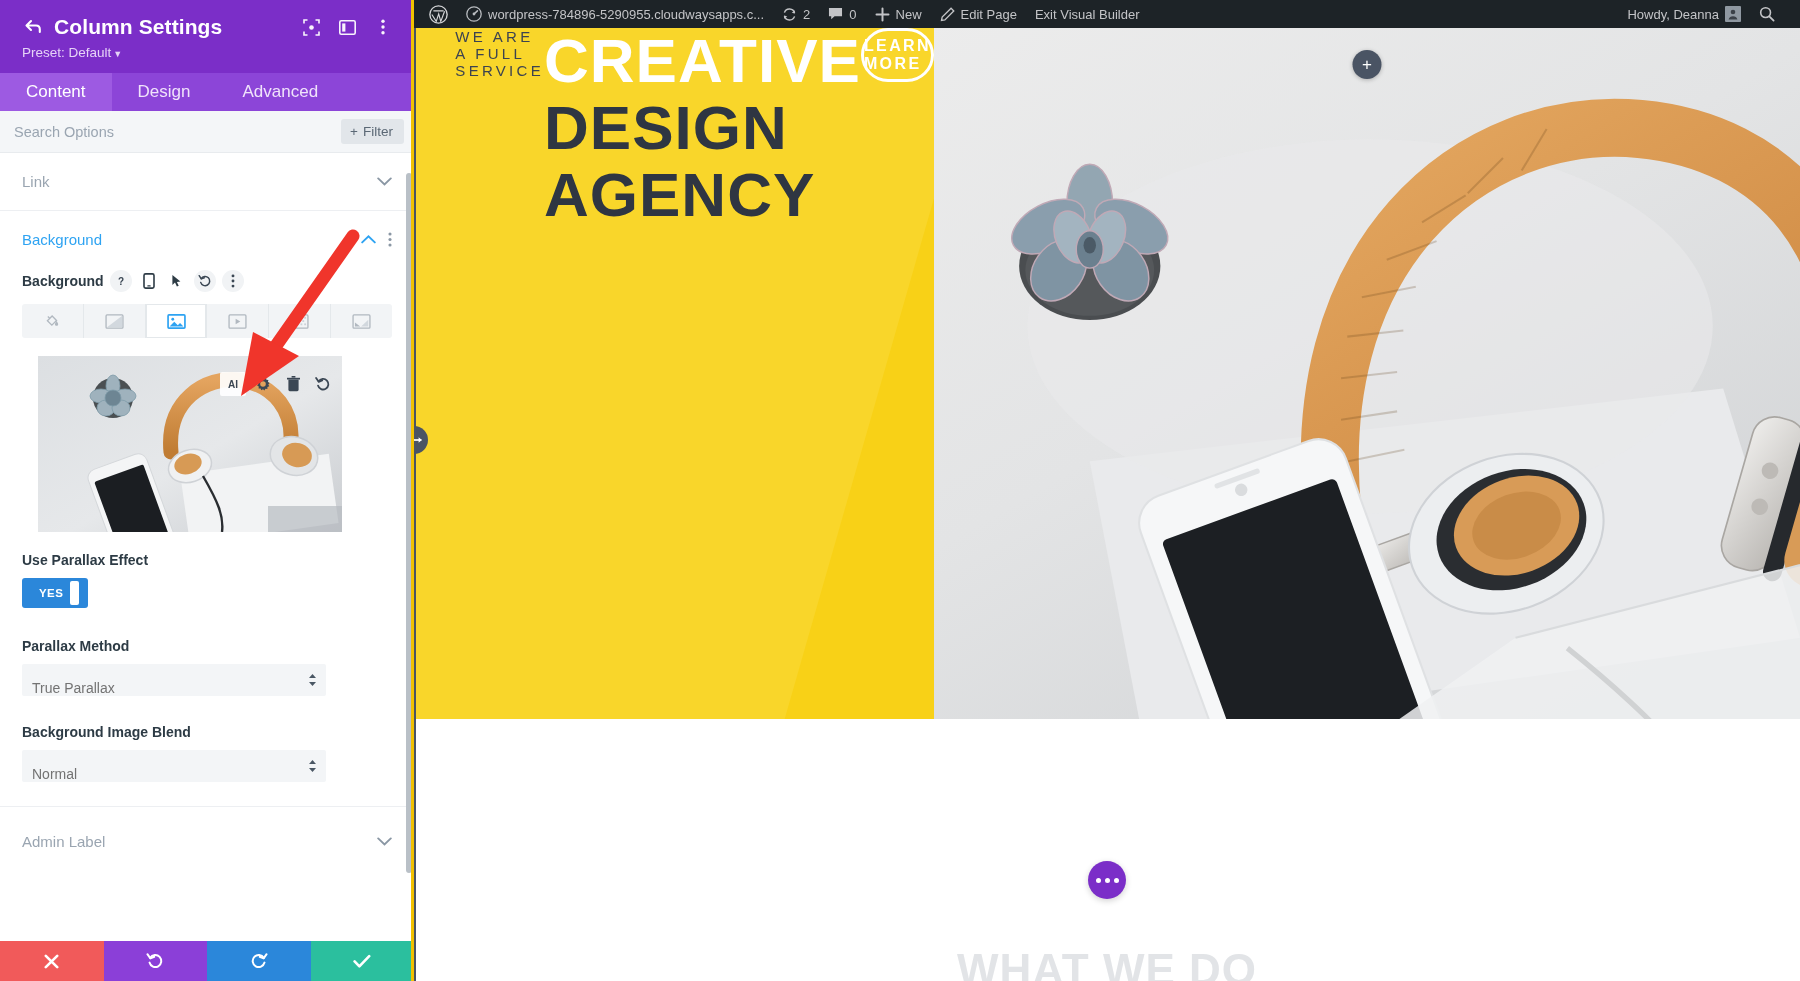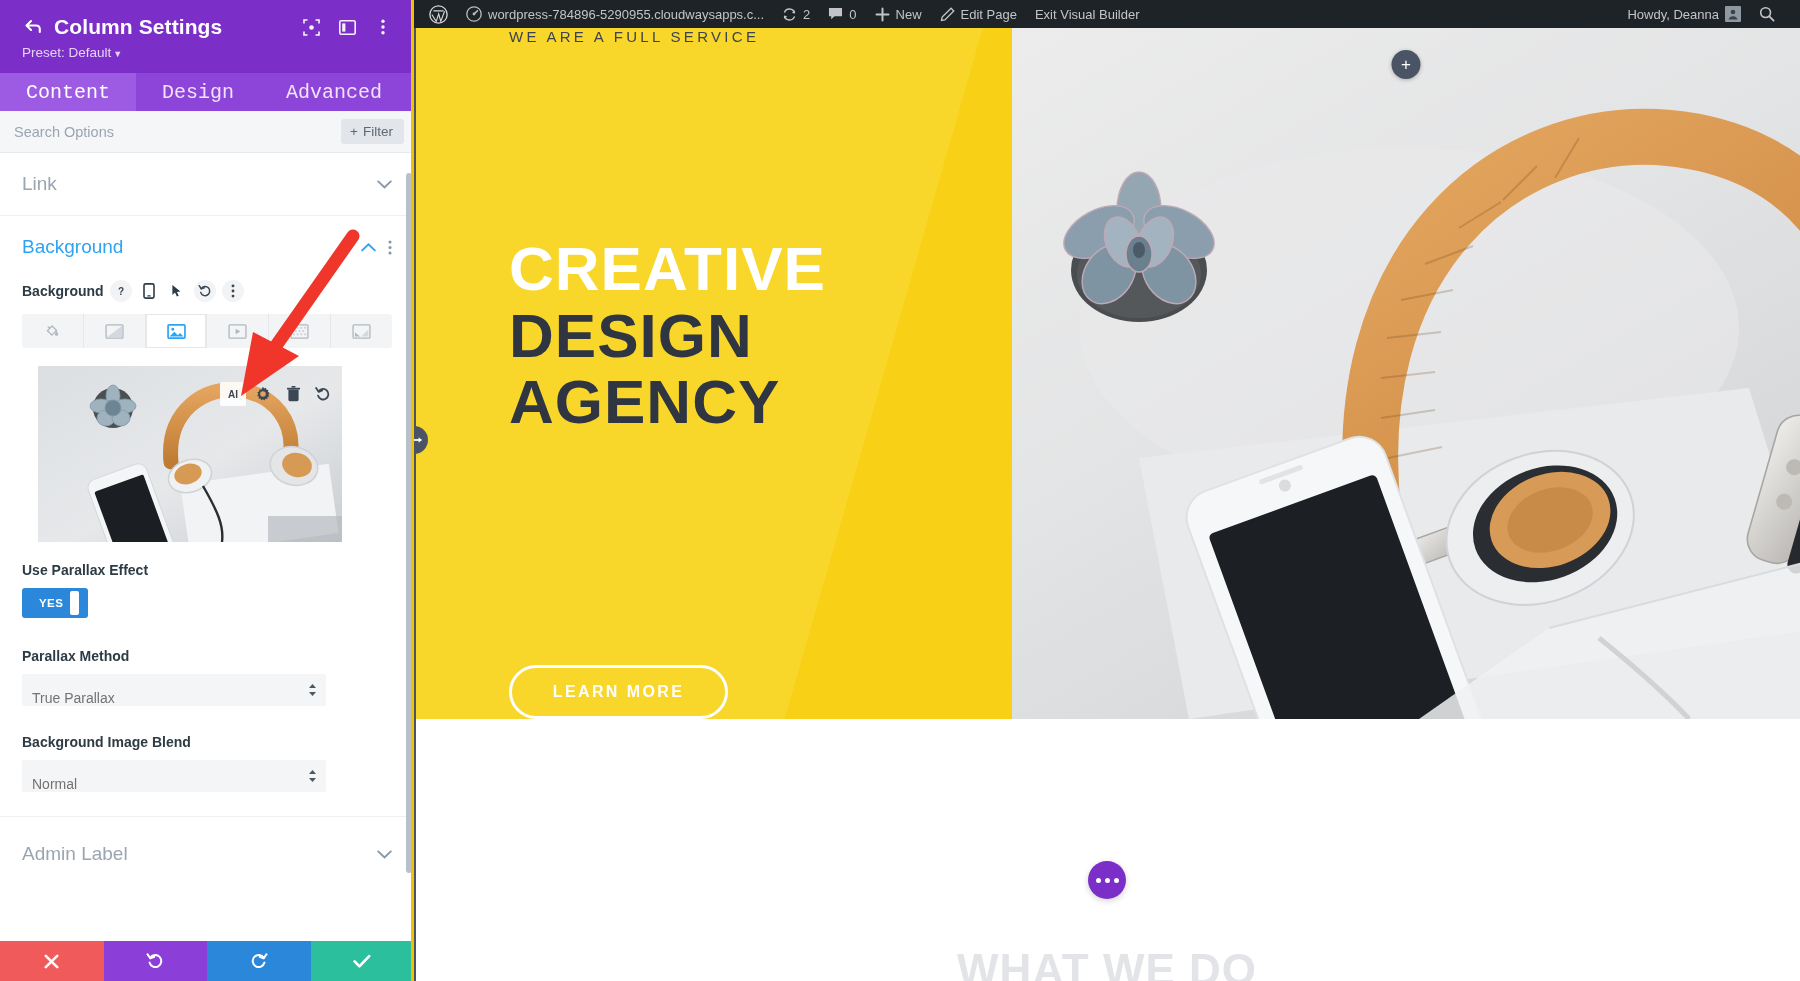--- a/index.html
+++ b/index.html
@@ -43,21 +43,21 @@
     display: inline-block; cursor: pointer;
   }
   .ph-preset .caret { font-size: 9px; margin-left: 2px; }
 
   .panel-tabs {
     display: flex; background: #8C45D8; height: 38px; align-items: stretch;
   }
   .panel-tab {
     flex: 0 0 auto; padding: 0 26px;
     display: flex; align-items: center; justify-content: center;
-    color: #F0E3FB; font-size: 20px; cursor: pointer; font-family: Liberation Mono, monospace;
+    color: #F0E3FB; font-size: 17px; cursor: pointer;
   }
   .panel-tab.active { background: #9D5AE2; color: #fff; }
 
   .search-row {
     height: 42px; background: #F4F6F8; display: flex; align-items: center;
     padding: 0 10px 0 14px; border-bottom: 1px solid #E8EBEE;
   }
   .search-input {
     flex: 1; border: none; outline: none; background: transparent;
     font-size: 14.5px; color: #8d98a5; font-family: "Liberation Sans", sans-serif;
@@ -72,21 +72,21 @@
   .panel-body {
     flex: 1; overflow: hidden; position: relative; background: #fff;
   }
   .panel-scroll { padding: 0; height: 100%; }
 
   .accordion-head {
     display: flex; align-items: center; justify-content: space-between;
     padding: 20px 22px 20px 22px; cursor: pointer;
     border-bottom: 1px solid #EDEFF2;
   }
-  .accordion-head .title { font-size: 19px; color: #9AA5B1; font-weight: 400; }
+  .accordion-head .title { font-size: 15px; color: #9AA5B1; font-weight: 400; }
   .accordion-head.open .title { color: #2EA3F2; font-weight: 400; }
   .accordion-head .ctrls { display: flex; align-items: center; gap: 12px; }
   .chev { color: #8A97A4; font-size: 13px; display: inline-block; }
   .accordion-head.open .chev { color: #2EA3F2; }
   .kebab { color: #8A97A4; font-size: 14px; letter-spacing: 0; line-height: .6; }
 
   .field-block { padding: 14px 22px 0 22px; }
   .field-label-row { display: flex; align-items: center; gap: 6px; margin-bottom: 12px; }
   .field-label { font-size: 14px; font-weight: 700; color: #2D3B45; }
   .mini-icon {
@@ -182,22 +182,22 @@
   .ab-item { display: flex; align-items: center; gap: 6px; padding: 0 9px; height: 28px; cursor: pointer; white-space: nowrap; }
   .ab-spacer { flex: 1; }
   .ab-avatar { width: 16px; height: 16px; background: #8f98a1; border-radius: 1px; display:flex;align-items:center;justify-content:center; }
 
   .canvas { position: relative; height: 953px; background: #fff; }
 
   .hero {
     position: relative; display: flex; height: 691px; width: 100%;
   }
   .hero-left {
-    position: relative; width: 598px; background: #F8D117; overflow: hidden;
-    display: flex; flex-direction: column; justify-content: space-between;
+    position: relative; width: 520px; background: #F8D117; overflow: hidden;
+    display: flex; flex-direction: row; justify-content: flex-end;
     padding-left: 95px;
   }
   .hero-left:before {
     content:""; position:absolute; left:-260px; top:-150px; width:700px; height:1100px;
     background: #F9D62A; transform: rotate(16deg); pointer-events:none;
   }
   .hero-left > * { position: relative; z-index: 2; }
   .eyebrow {
     font-size: 15px; letter-spacing: 3.3px; color: #3C4350; font-weight: 400;
     margin-bottom: 30px;

